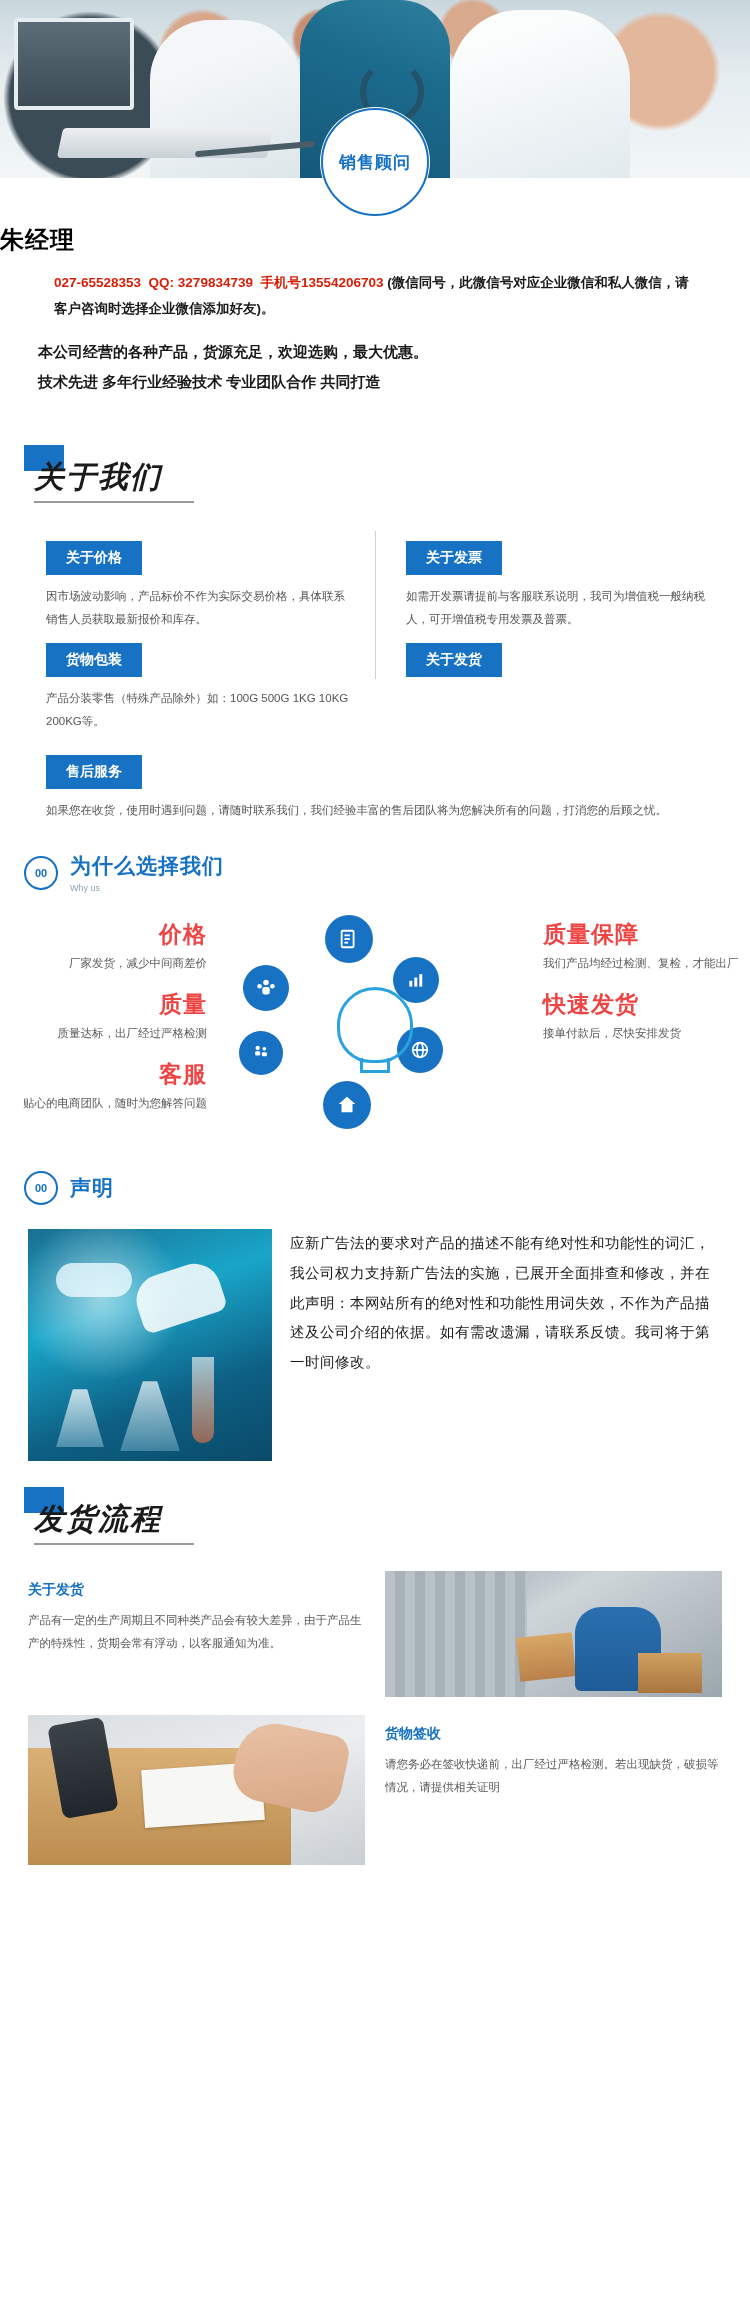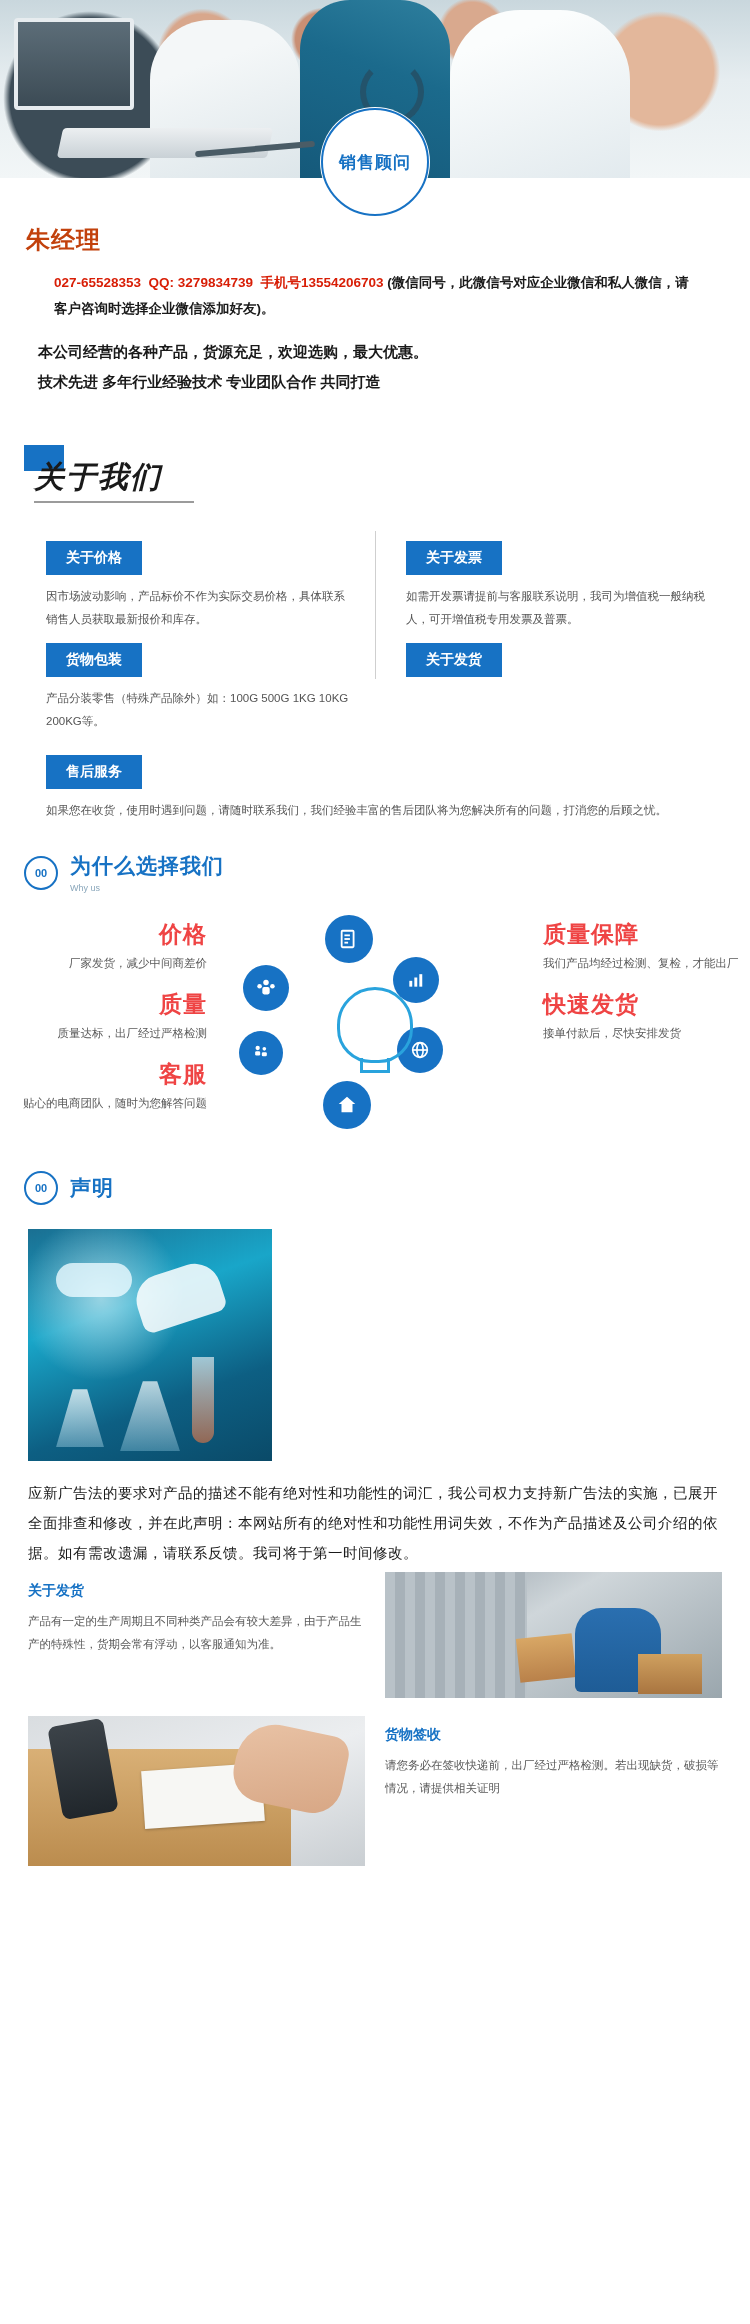--- a/index.html
+++ b/index.html
@@ -79,23 +79,22 @@
     border-radius: 50%;
     background: #ffffff;
     border: 2px solid #1772c4;
     display: flex; align-items: center; justify-content: center;
     color: #1772c4;
     font-size: 17px; font-weight: bold; letter-spacing: 1px;
     box-shadow: 0 0 0 1px #ffffff;
   }
   .contact-name {
     padding-top: 46px;
-    font-size: 24px; font-weight: bold; color: #c2410c;
+    font-size: 24px; font-weight: bold; color: #000000;
     letter-spacing: 1px;
-    padding-left: 26px;
   }
   .contact-line {
     margin-top: 14px;
     font-size: 13.5px; font-weight: bold; color: #d81e06;
     line-height: 1.9; padding: 0 54px;
   }
   .contact-line .black { color: #1a1a1a; }
   .contact-desc {
     margin-top: 16px;
     font-size: 15px; font-weight: bold; color: #1a1a1a;
@@ -183,21 +182,21 @@
     border: 3px solid #29a3dd; border-radius: 50% 50% 45% 45%;
   }
   .bulb:after {
     content: ""; position: absolute; left: 50%; transform: translateX(-50%);
     bottom: -13px; width: 24px; height: 12px;
     border-left: 3px solid #29a3dd; border-right: 3px solid #29a3dd;
     border-bottom: 3px solid #29a3dd;
   }
 
   
-  .stmt-wrap { padding: 14px 28px 0 28px; display: flex; gap: 18px; flex-direction: column; }
+  .stmt-wrap { padding: 14px 28px 0 28px; display: flex; gap: 18px; }
   .stmt-photo {
     width: 244px; height: 232px; flex: none;
     background:
       radial-gradient(circle at 30% 30%, rgba(255,255,255,.55) 0%, transparent 35%),
       linear-gradient(160deg, #1a6f92 0%, #19a6c9 35%, #0d5f83 70%, #0a4a68 100%);
     position: relative; overflow: hidden;
   }
   .stmt-photo .flaskA {
     position: absolute; left: 28px; bottom: 14px; width: 48px; height: 58px;
     background: linear-gradient(180deg, rgba(255,255,255,.75), rgba(200,240,255,.35));
@@ -432,20 +431,25 @@
     <div class="stmt-photo">
       <div class="goggle"></div>
       <div class="glove"></div>
       <div class="tube"></div>
       <div class="flaskA"></div>
       <div class="flaskB"></div>
     </div>
     <div class="stmt-text">应新广告法的要求对产品的描述不能有绝对性和功能性的词汇，我公司权力支持新广告法的实施，已展开全面排查和修改，并在此声明：本网站所有的绝对性和功能性用词失效，不作为产品描述及公司介绍的依据。如有需改遗漏，请联系反馈。我司将于第一时间修改。</div>
   </div>
 
+  <div class="sec-head">
+    <div class="bar"></div>
+    <div class="title">发货流程</div>
+    <div class="rule"></div>
+  </div>
 
   <div class="ship-block">
     <div class="ship-row">
       <div class="ship-col">
         <div class="ship-h">关于发货</div>
         <div class="ship-p">产品有一定的生产周期且不同种类产品会有较大差异，由于产品生产的特殊性，货期会常有浮动，以客服通知为准。</div>
       </div>
       <div class="ship-col">
         <div class="photo-box ship-photo-1">
           <div class="door"></div>

